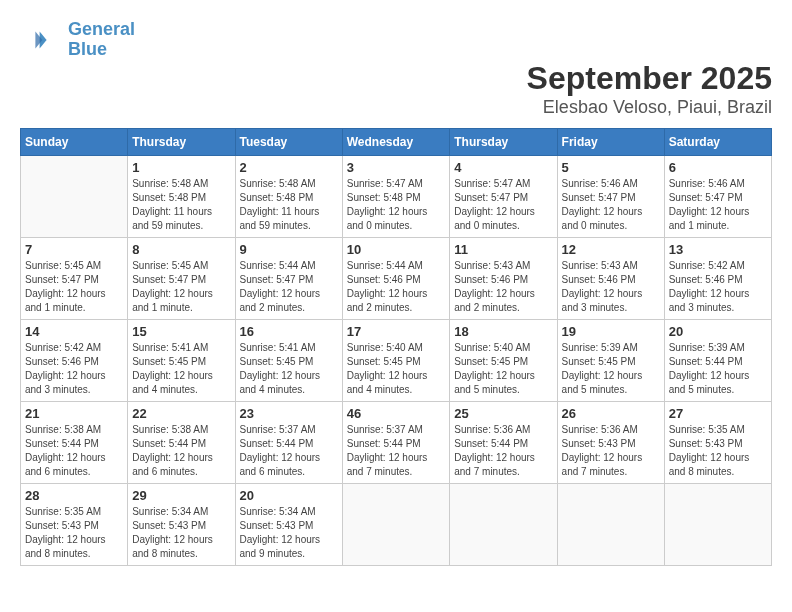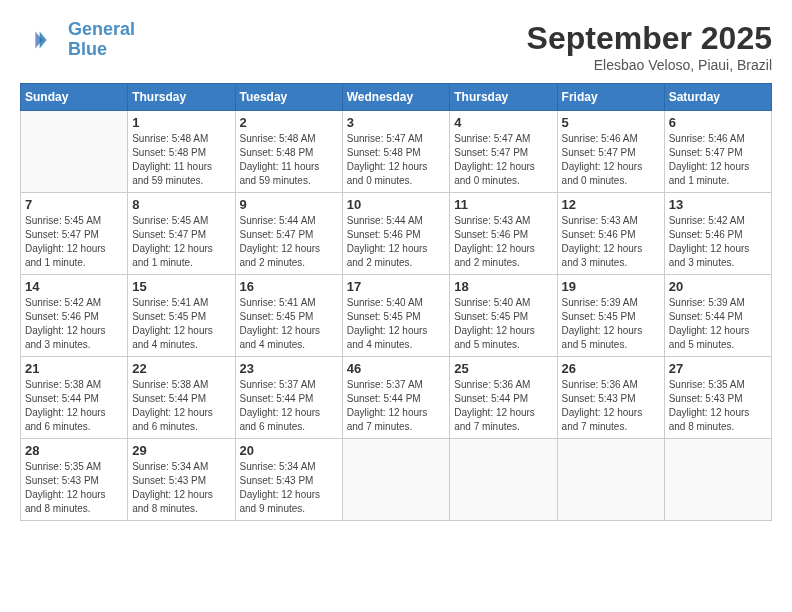--- a/index.html
+++ b/index.html
@@ -34,23 +34,24 @@
       width: 28px;
       height: 28px;
     }
     .title-section {
       text-align: right;
     }
     .month-title {
       font-size: 32px;
       font-weight: bold;
       color: #333;
+      margin-top: 40px;
     }
     .subtitle {
-      font-size: 14px;
+      font-size: 18px;
       color: #555;
     }
     .calendar {
       width: 100%;
       border-collapse: collapse;
       font-size: 11px;
     }
     .calendar th {
       background: #3a7cc1;
       color: #fff;

